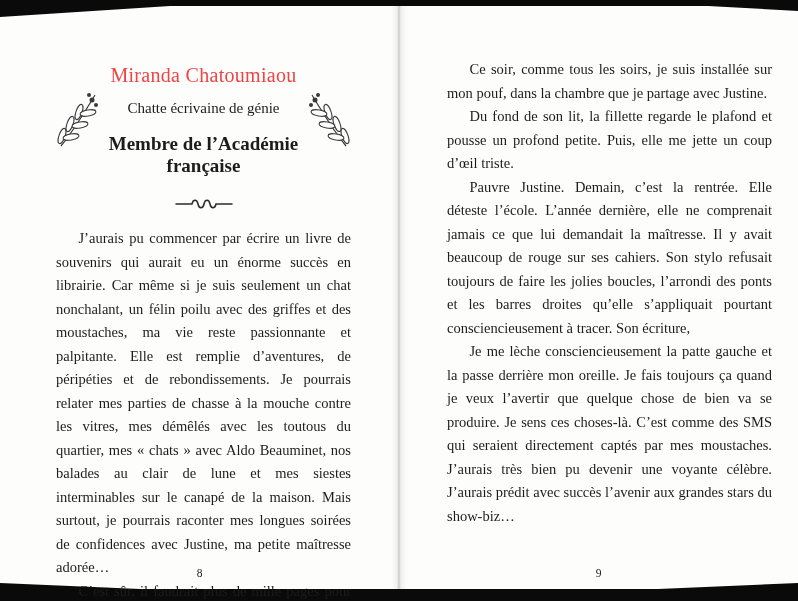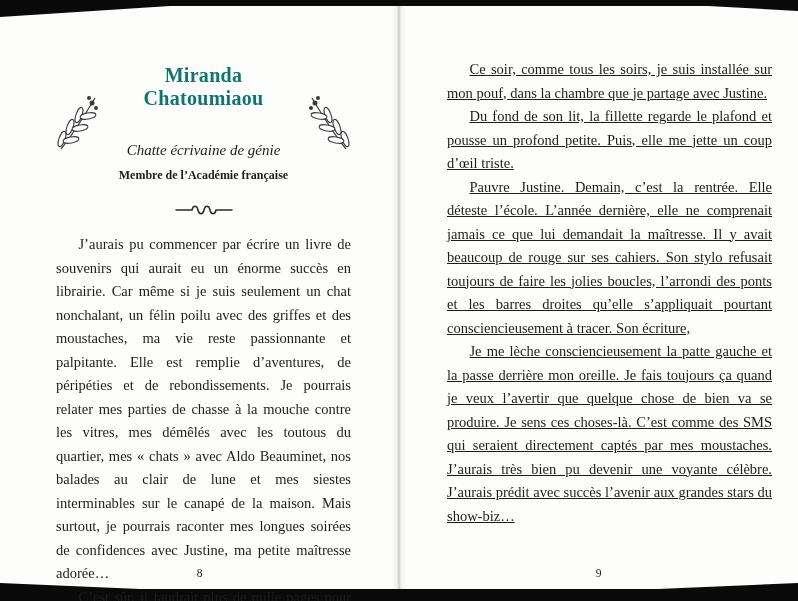--- a/index.html
+++ b/index.html
@@ -24,45 +24,44 @@
     background: #fdfdfc;
     display: flex;
   }
   .page {
     position: relative;
     width: 399px;
     height: 100%;
     color: #1c1c1c;
   }
   .page-left  { padding: 58px 48px 0 56px; }
-  .page-right { padding: 52px 26px 0 48px; text-decoration: underline; }
+  .page-right { padding: 52px 26px 0 48px; }
 
   .chapter-header {
     display: flex;
     align-items: center;
     justify-content: center;
     gap: 4px;
   }
   .header-text { flex: 1; text-align: center; }
   .title {
     margin: 0;
     font-size: 20px;
-    font-weight: bold;
+    font-weight: normal;
     letter-spacing: 0.3px;
-    color: #0f766e;
+    color: #ef4444;
   }
   .subtitle {
-    margin-top: 32px;
-    font-style: italic;
+    margin-top: 13px;
     font-size: 15px;
   }
   .affiliation {
-    margin-top: 9px;
+    margin-top: 16px;
     font-weight: bold;
-    font-size: 12px;
+    font-size: 19px;
   }
   .laurel { flex: 0 0 auto; }
   .laurel.mirrored svg { transform: scaleX(-1); }
 
   .divider { text-align: center; margin: 18px 0 12px; }
 
   .body-text {
     font-size: 14.5px;
     line-height: 23.5px;
     text-align: justify;

